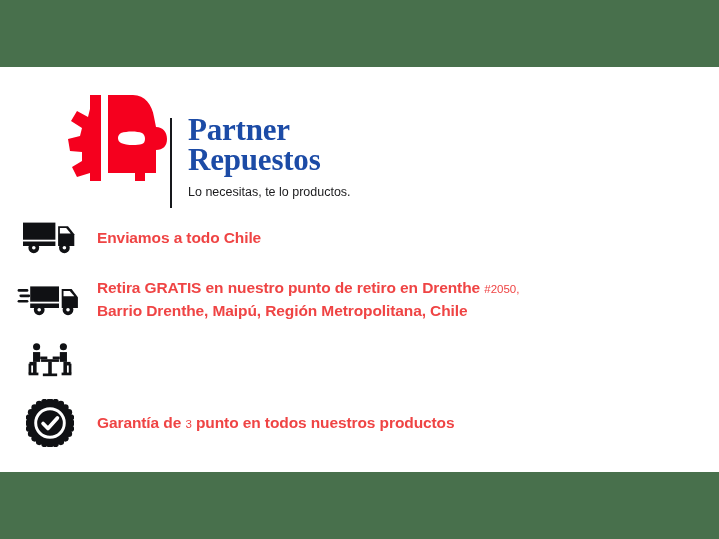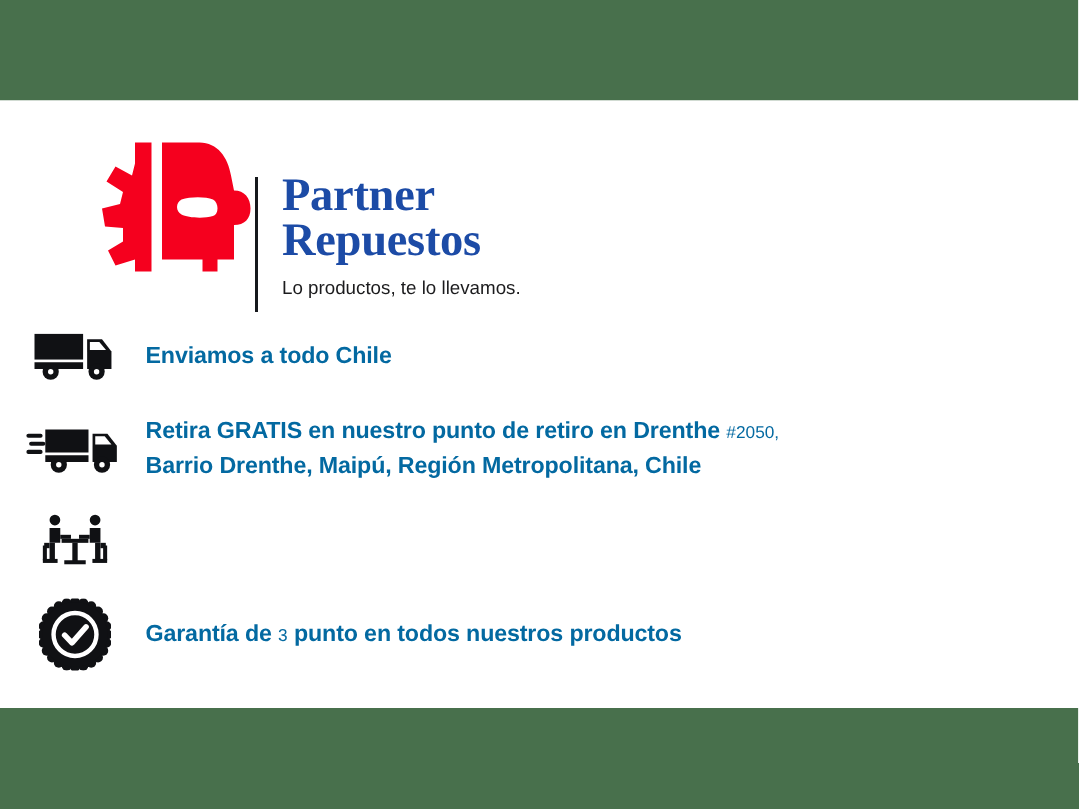--- a/index.html
+++ b/index.html
@@ -115,21 +115,21 @@
     top: 0;
     right: 10px;
     height: 62px;
     display: flex;
     flex-direction: column;
     justify-content: center;
     font-family: "Liberation Sans", sans-serif;
     font-weight: 700;
     font-size: 15.5px;
     line-height: 21px;
-    color: #0369a1;
+    color: #ef4444;
     letter-spacing: -0.1px;
   }
   .feature-text .line { white-space: nowrap; }
   .small-num {
     font-size: 11.5px;
     font-weight: 400;
     letter-spacing: 0;
   }
 </style>
 </head>
@@ -190,21 +190,21 @@
             C60 52 60 46 64 44
             Z"></path>
         </svg>
       </div>
 
       <div class="logo-divider"></div>
 
       <div class="logo-words">
         <div class="logo-word">Partner</div>
         <div class="logo-word">Repuestos</div>
-        <div class="logo-tagline">Lo productos, te lo llevamos.</div>
+        <div class="logo-tagline">Lo necesitas, te lo productos.</div>
       </div>
 
     </div>
 
     <div class="features">
 
       <div class="feature-row">
         <div class="feature-icon">
           <svg viewBox="0 0 64 40" width="58" height="36" aria-hidden="true">
             <rect x="2" y="4" width="36" height="19" fill="#101114"></rect>

